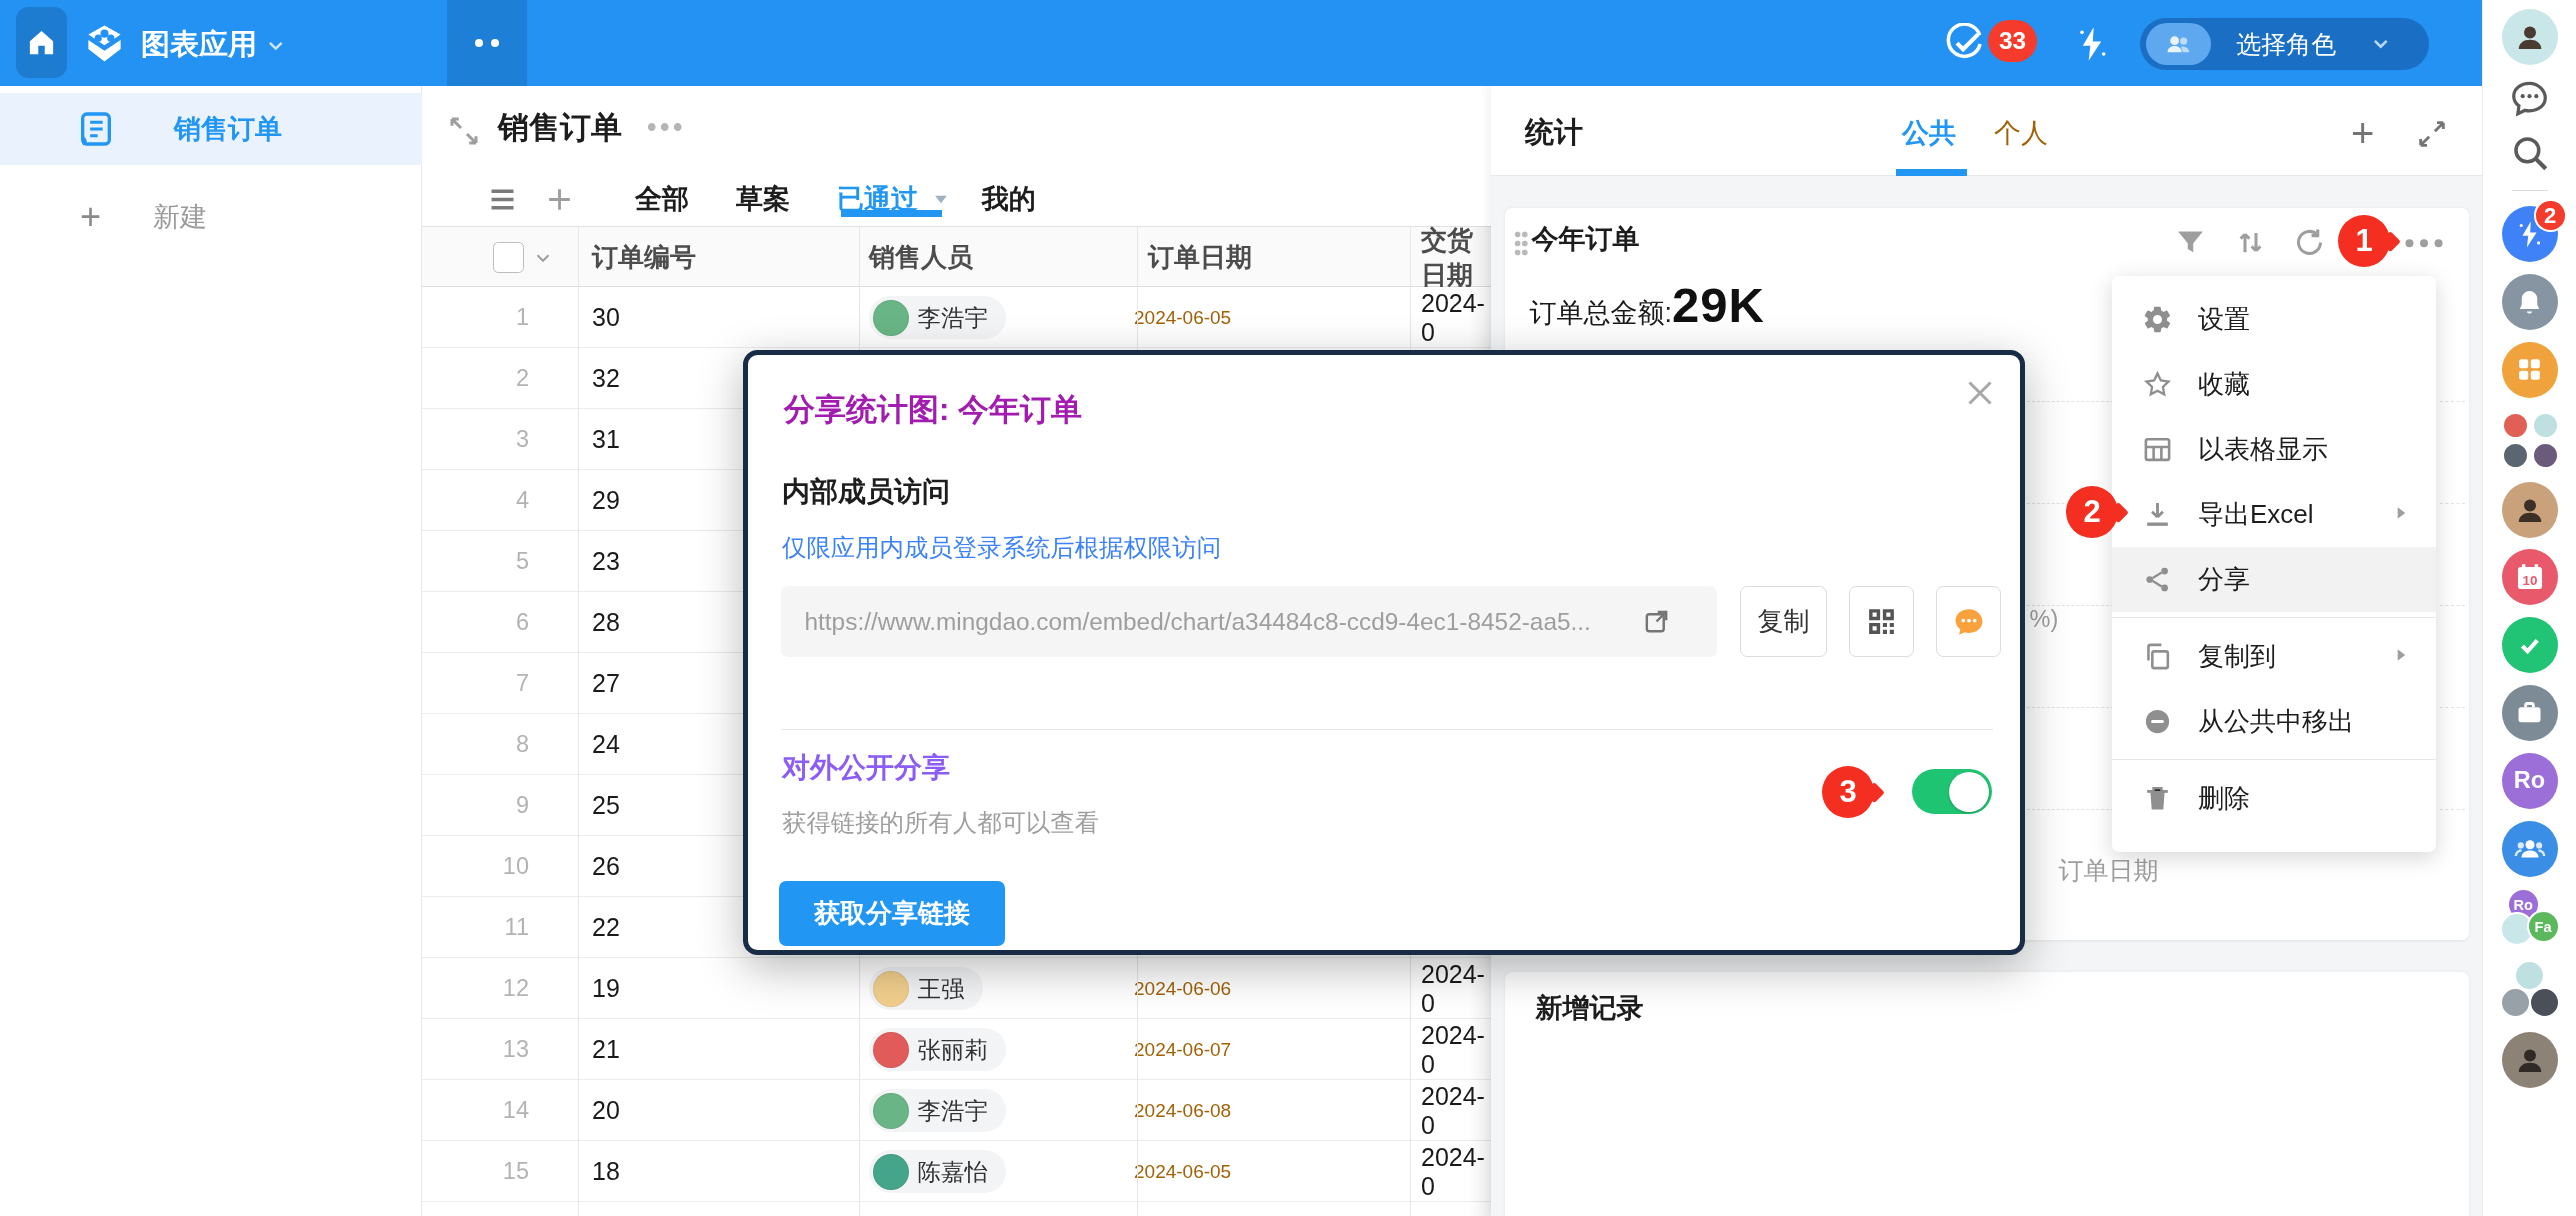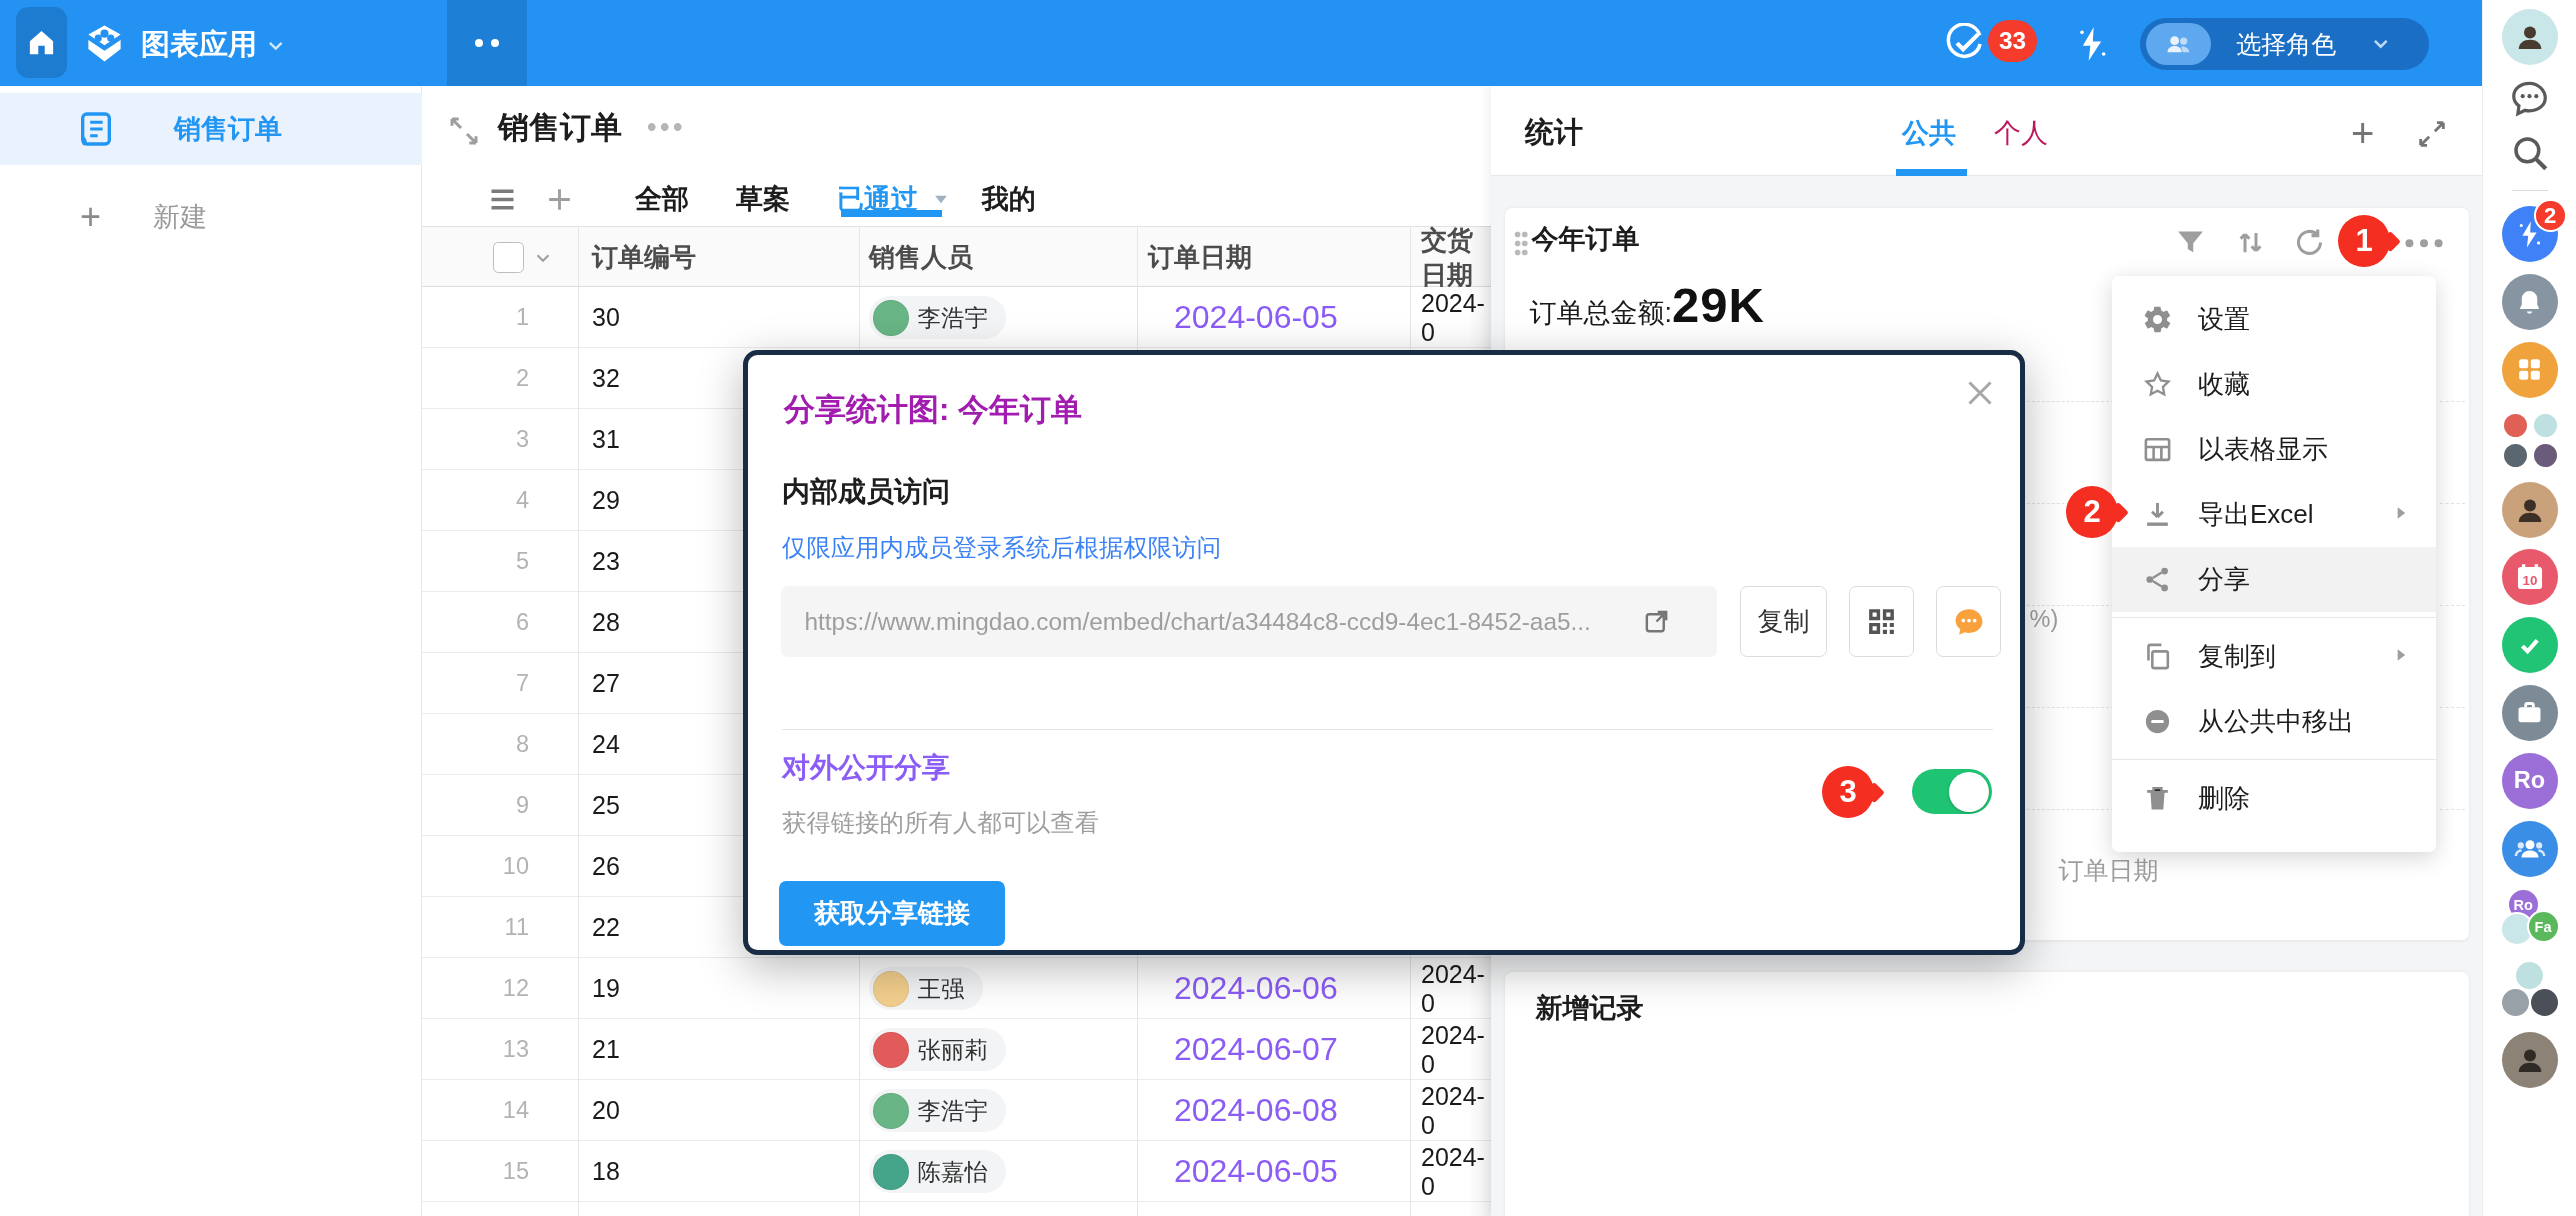--- a/index.html
+++ b/index.html
@@ -47,21 +47,21 @@
   #thead { position:absolute; left:0; top:140px; width:1069px; height:61px; background:#fafafa; border-top:0.9px solid #e2e2e2; border-bottom:0.9px solid #dcdcdc; }
   .th { position:absolute; top:0; height:61px; display:flex; align-items:center; font-size:26px; color:#4c4c4c; font-weight:bold; }
   #hdr-checkbox { position:absolute; left:71px; top:15.4px; width:31px; height:31px; border:1.8px solid #bdbdbd; border-radius:5.4px; background:#fff; }
   #hdr-caret { position:absolute; left:110px; top:20px; color:#9e9e9e; }
   #rows { position:absolute; left:0; top:201px; width:1069px; }
   .trow { position:relative; width:1069px; height:61px; border-bottom:0.9px solid #ebebeb; background:#fff; }
   .cell { position:absolute; top:0; height:61px; display:flex; align-items:center; }
   .rnum { left:0; width:107px; justify-content:flex-end; color:#b3b3b3; font-size:23.5px; }
   .c-order { left:170px; font-size:25px; color:#1a1a1a; }
   .c-person { left:447px; }
-  .c-date { left:752px; font-size:32px; color:#8b5cf6; }
+  .c-date { left:712px; font-size:19px; color:#a16207; }
   .c-del { left:999px; font-size:25px; color:#1a1a1a; }
   .chip { display:flex; align-items:center; height:43px; background:#f3f4f6; border-radius:22px; padding-right:18px; }
   .chip .av { width:36px; height:36px; border-radius:50%; margin:3.6px 9px 3.6px 3.6px; border:0.9px solid rgba(0,0,0,.06); }
   .chip .nm { font-size:23.5px; color:#333; }
   .vline { position:absolute; top:140px; bottom:0; width:0.9px; background:#e6e6e6; }
   #table-fade { position:absolute; right:0; top:140px; bottom:0; width:23.5px; background:linear-gradient(to right, rgba(0,0,0,0), rgba(0,0,0,0.07)); }
 
   
   #stats { position:absolute; left:1491px; top:86px; width:991px; height:1131px; background:#f4f5f6; z-index:2; box-shadow:-3.6px 0 9px rgba(0,0,0,.06); }
   #stats-head { position:absolute; left:0; top:0; width:100%; height:90px; background:#fff; border-bottom:0.9px solid #e8e8e8; }
@@ -337,21 +337,21 @@
   <div class="vline" style="left:437px"></div>
   <div class="vline" style="left:715px"></div>
   <div class="vline" style="left:988px"></div>
   <div id="table-fade"></div>
 </div>
 
 <div id="stats">
   <div id="stats-head">
     <div id="stats-title">统计</div>
     <div class="stat-tab" style="left:411px;color:#2196f3;font-weight:bold">公共</div>
-    <div class="stat-tab" style="left:503px;color:#be185d">个人</div>
+    <div class="stat-tab" style="left:503px;color:#a16207">个人</div>
     <div id="stat-tab-underline"></div>
     <div id="stats-plus">+</div>
     <svg id="stats-expand" width="34" height="34" viewBox="0 0 24 24">
       <path d="M14 10 L20 4 M20 4 h-4.5 M20 4 v4.5" stroke="#757575" stroke-width="2" fill="none"></path>
       <path d="M10 14 L4 20 M4 20 h4.5 M4 20 v-4.5" stroke="#757575" stroke-width="2" fill="none"></path>
     </svg>
   </div>
 
   <div class="card" id="card1">
     <div id="drag-dots"></div>

